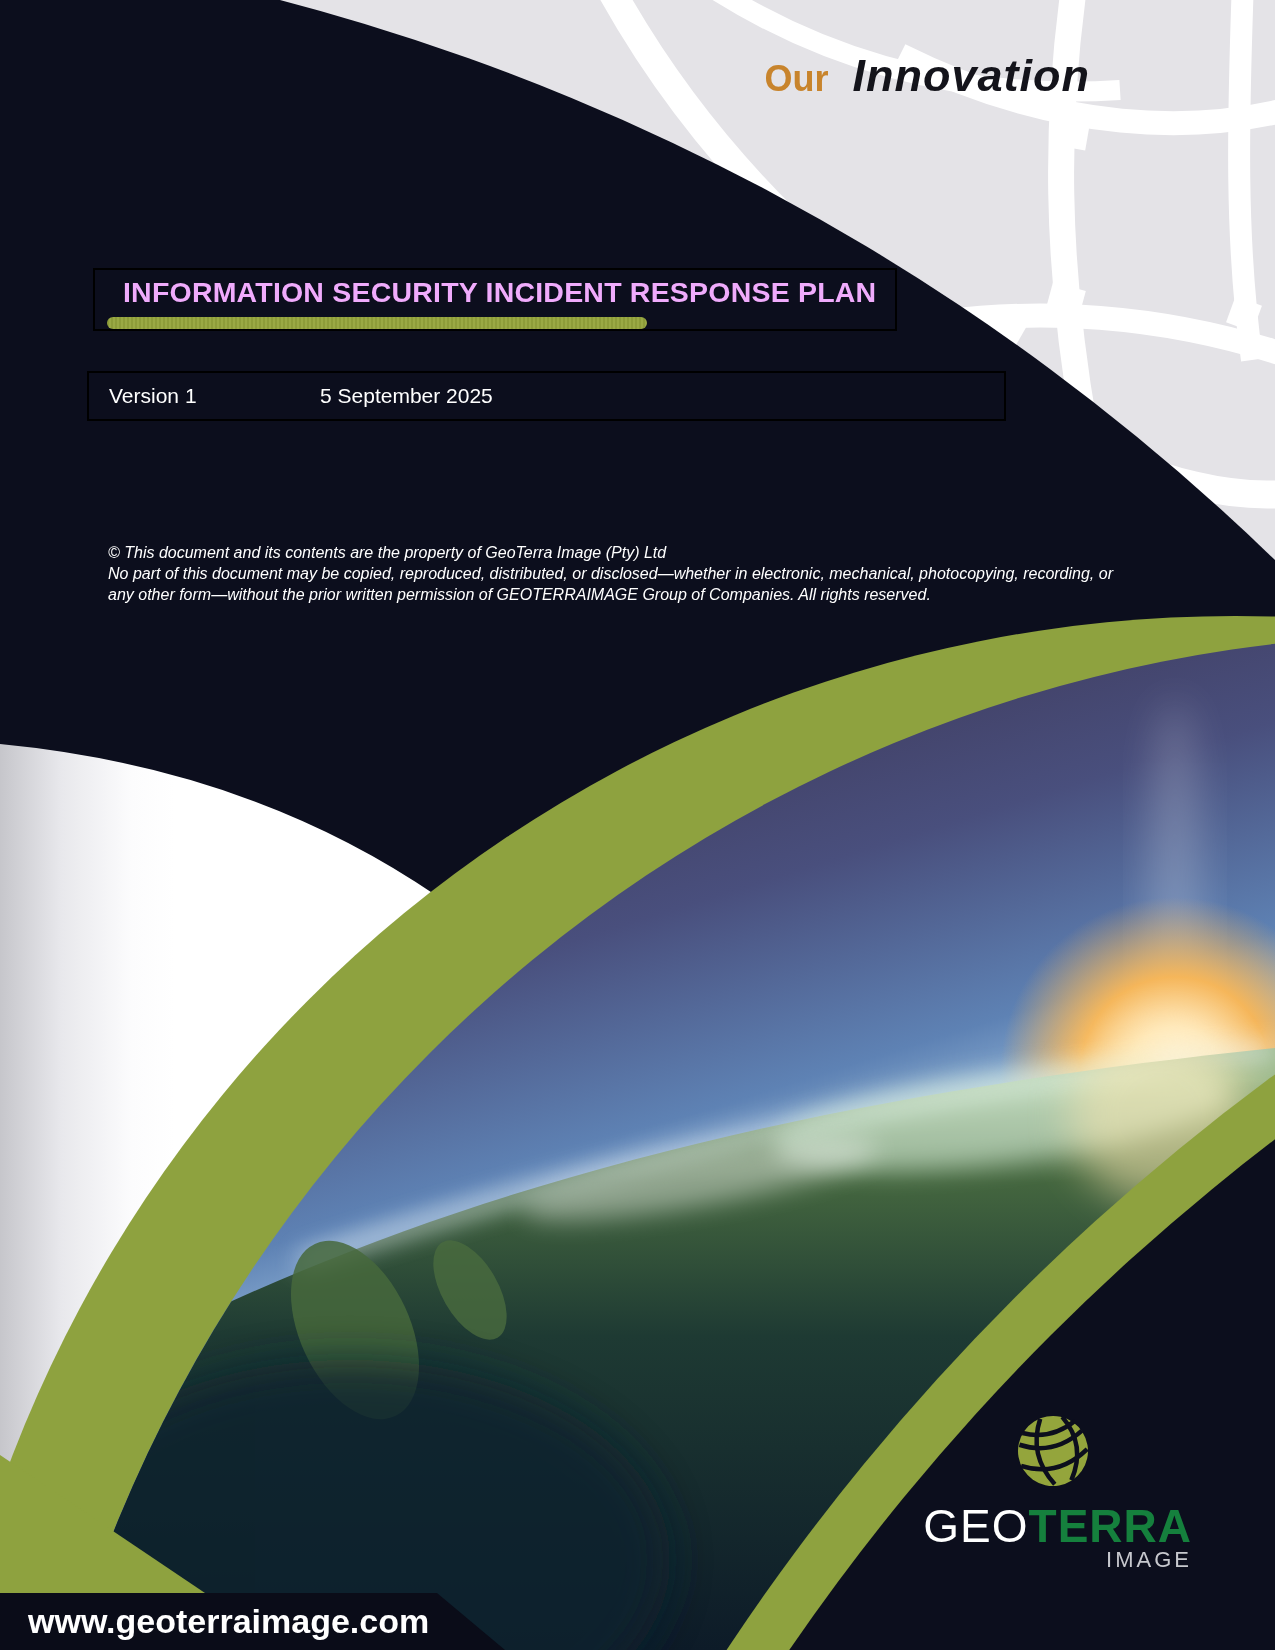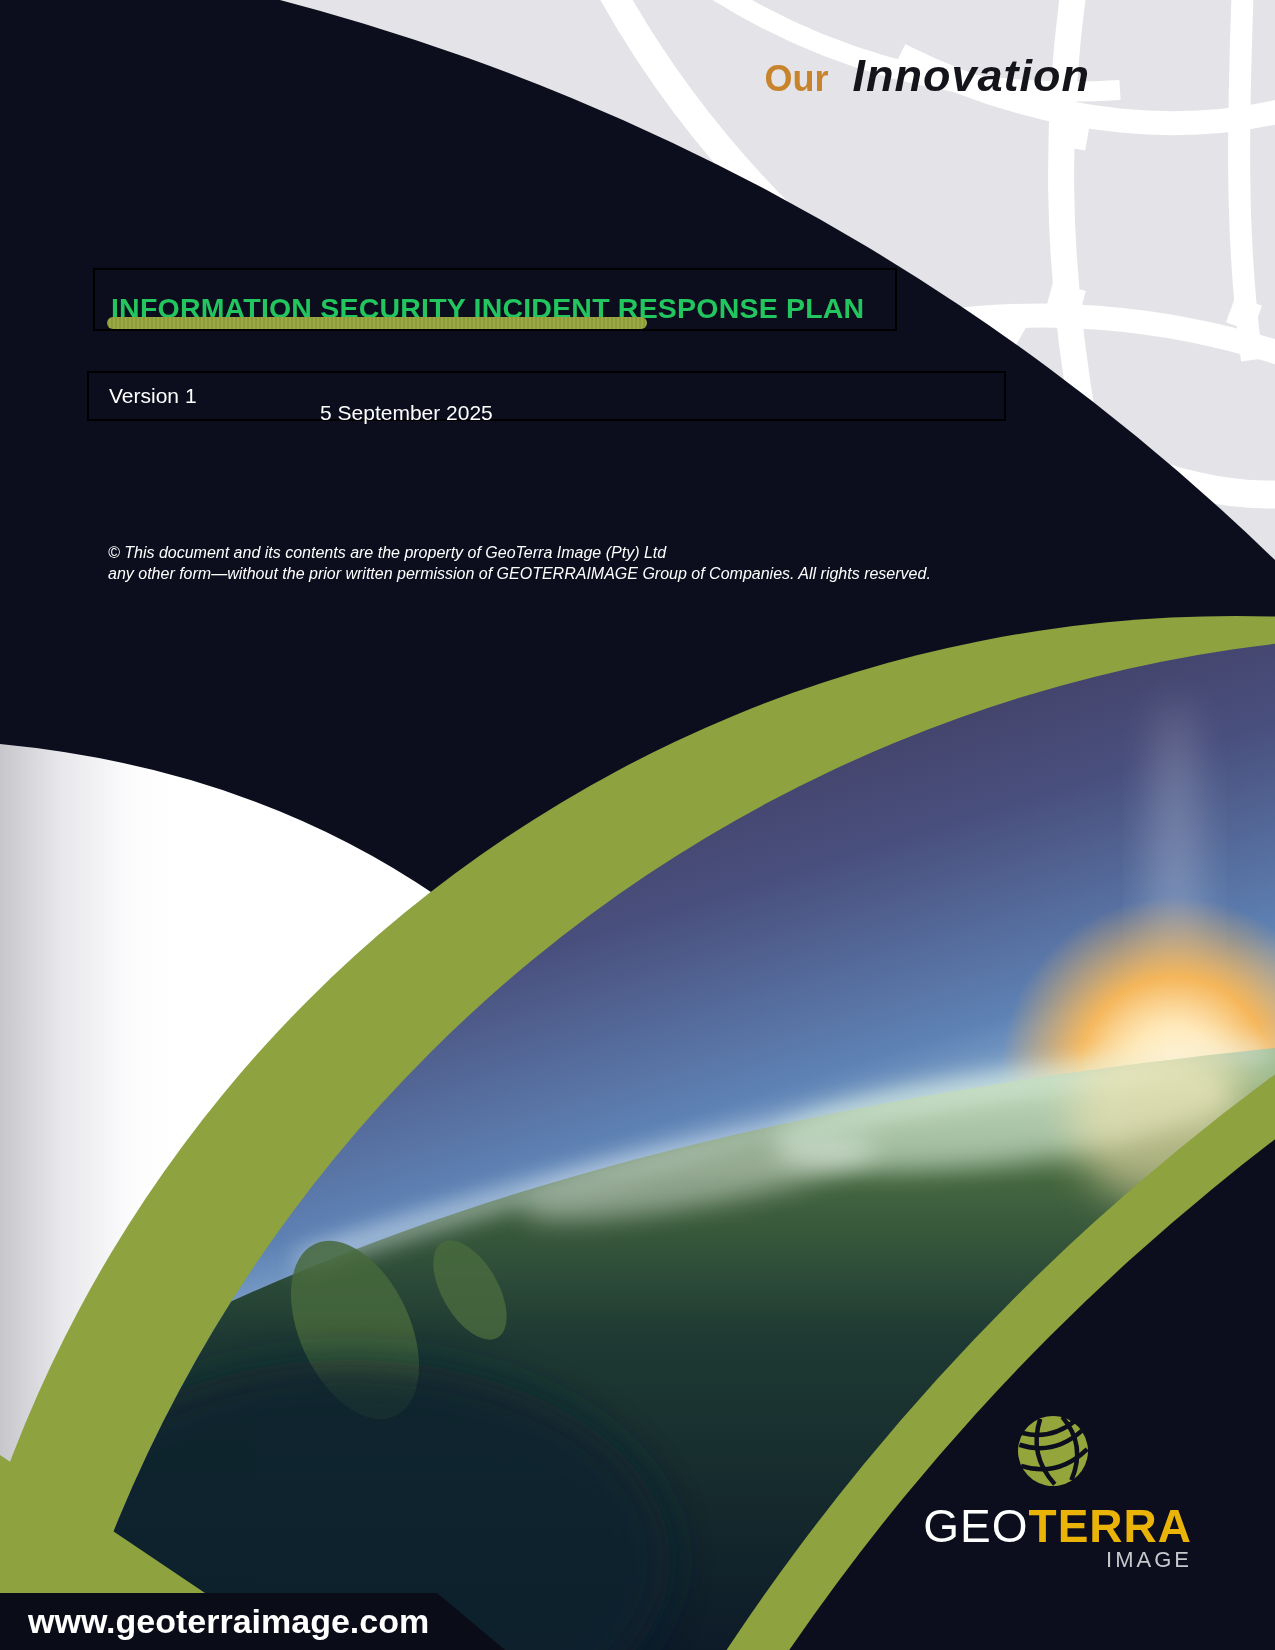--- a/index.html
+++ b/index.html
@@ -13,37 +13,37 @@
   
   .tagline{color:#14141B;font-weight:bold;font-style:italic;}
   .tagline .pre{color:#C8842C;font-style:normal;font-size:36px;font-weight:bold;margin-right:24px;}
   .tagline .main{font-size:45px;letter-spacing:1px;}
   #tag1{top:50px;right:185px;}
   #tag2{top:96px;right:60px;}
   #tag2 .pre{margin-right:38px;}
 
   
   #title-box{position:absolute;left:93px;top:268px;width:800px;height:59px;border:2px solid #000;}
-  #title-box h1{margin:16px;padding:6px 0 0 0;font-size:28.5px;color:#22c55e;letter-spacing:0.2px;}
+  #title-box h1{margin:0;padding:6px 0 0 28px;font-size:28.5px;color:#f0abfc;letter-spacing:0.2px;}
   #title-underline{position:absolute;left:12px;top:47px;width:540px;height:12px;border-radius:6px;
     background:repeating-linear-gradient(90deg,#8d9c39 0 2px,#9aa944 2px 4px);}
 
   
   #version-bar{position:absolute;left:87px;top:371px;width:915px;height:46px;border:2px solid #000;
     color:#fff;font-size:21px;}
   #version-bar .v{position:absolute;left:20px;top:11px;}
-  #version-bar .d{position:absolute;left:231px;top:11px;margin-top:17px;}
+  #version-bar .d{position:absolute;left:231px;top:11px;}
 
   
   #copyright{position:absolute;left:108px;top:542px;color:#fff;font-style:italic;font-size:16px;line-height:21px;}
 
   
   #logo-text{position:absolute;top:1503px;right:83px;font-size:46px;line-height:1;}
   #logo-text .geo{color:#fff;font-weight:normal;letter-spacing:1px;text-align:right;}
-  #logo-text .terra{color:#eab308;font-weight:bold;letter-spacing:1px;}
+  #logo-text .terra{color:#15803d;font-weight:bold;letter-spacing:1px;}
   #logo-image-line{position:absolute;top:1547px;right:83px;color:#C7C8CE;font-size:22px;letter-spacing:3px;font-weight:300;}
 
   
   #footer-url{position:absolute;left:28px;top:1602px;color:#fff;font-weight:bold;font-size:34px;}
 </style>
 </head>
 <body>
 
 <div id="page">
 
@@ -153,20 +153,21 @@
     <div id="title-underline"></div>
   </div>
 
   <div id="version-bar">
     <span class="v">Version 1</span>
     <span class="d">5 September 2025</span>
   </div>
 
   <div id="copyright">
     <div>© This document and its contents are the property of GeoTerra Image (Pty) Ltd</div>
+    <div>No part of this document may be copied, reproduced, distributed, or disclosed—whether in electronic, mechanical, photocopying, recording, or</div>
     <div>any other form—without the prior written permission of GEOTERRAIMAGE Group of Companies. All rights reserved.</div>
   </div>
 
   <div id="logo-text" class="txt">
     <span class="geo">GEO</span><span class="terra">TERRA</span>
   </div>
   <div id="logo-image-line" class="txt">IMAGE</div>
 
   <div id="footer-url" class="txt">www.geoterraimage.com</div>
 

